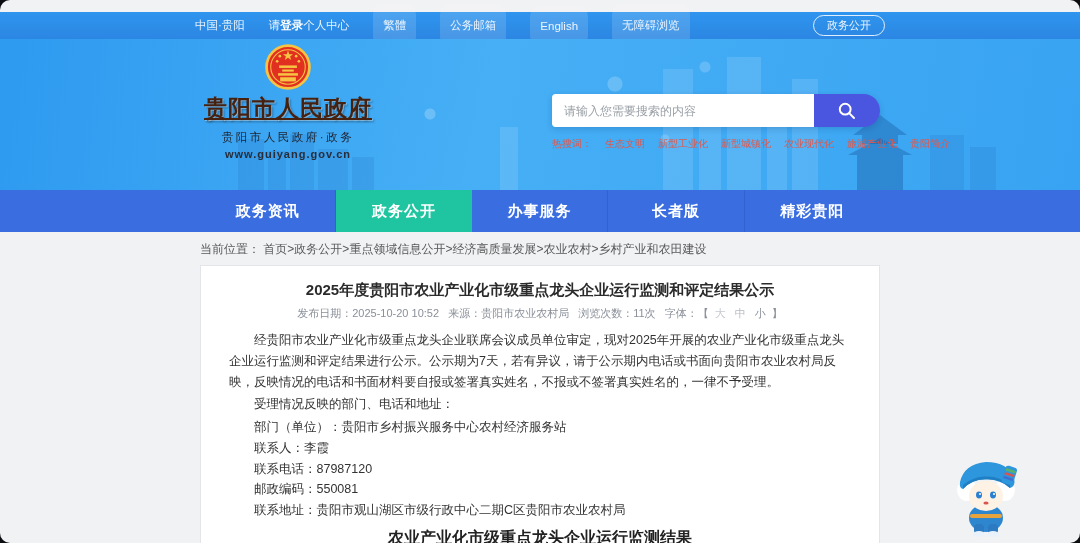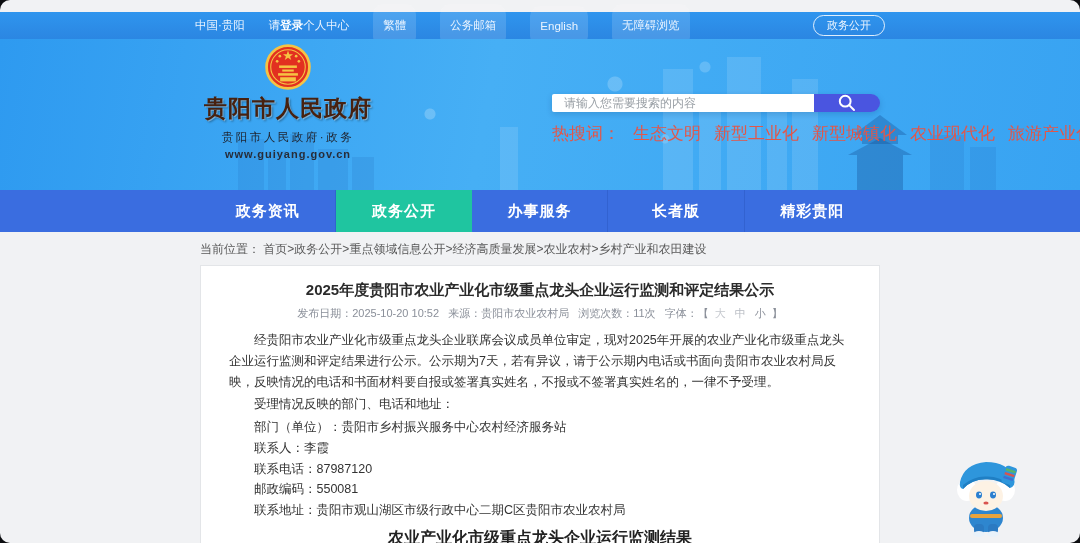--- a/index.html
+++ b/index.html
@@ -21,32 +21,32 @@
      background-image:
        radial-gradient(circle at 430px 75px, rgba(255,255,255,.22) 0 5px, transparent 6px),
        radial-gradient(circle at 615px 45px, rgba(255,255,255,.20) 0 7px, transparent 8px),
        radial-gradient(circle at 665px 100px, rgba(255,255,255,.16) 0 4px, transparent 5px),
        radial-gradient(circle at 705px 28px, rgba(255,255,255,.18) 0 5px, transparent 6px);}
   .city{position:absolute;left:0;top:0;width:1080px;height:151px;}
   .banner-inner{position:relative;width:680px;margin:0 auto;height:100%;}
   .logo-block{position:absolute;left:2px;top:5px;width:172px;text-align:center;}
   .emblem{display:block;margin:0 auto 3px;}
   .site-title{font-size:23px;font-weight:bold;color:#47210f;letter-spacing:1px;white-space:nowrap;
-              text-shadow:1px 1px 0 rgba(255,255,255,.35),2px 2px 2px rgba(0,0,0,.3);}
+              text-shadow:1px 1px 0 rgba(255,255,255,.35),2px 2px 2px rgba(0,0,0,.3);text-decoration:underline;}
   .site-subtitle{margin-top:6px;font-size:11.5px;font-weight:normal;color:#1f2430;letter-spacing:2.5px;white-space:nowrap;}
   .site-url{margin-top:3px;font-size:11px;font-weight:bold;color:#272c38;letter-spacing:1px;}
   .search-block{position:absolute;right:0;top:55px;width:328px;}
-  .search-row{display:flex;height:18px;border-radius:4px 18px 18px 4px;overflow:hidden;
+  .search-row{display:flex;height:33px;border-radius:4px 18px 18px 4px;overflow:hidden;
               box-shadow:0 2px 6px rgba(0,40,90,.18);}
   .search-row input{flex:1;border:0;outline:none;padding:0 12px;font-size:12px;color:#333;
                     font-family:inherit;background:#fff;}
   .search-row input::placeholder{color:#9aa0a6;}
   .search-btn{width:66px;border:0;background:#4a55e0;display:flex;align-items:center;
               justify-content:center;cursor:pointer;}
-  .hotwords{margin-top:10px;display:flex;gap:13px;font-size:17px;color:#e2574a;white-space:nowrap;}
+  .hotwords{margin-top:10px;display:flex;gap:13px;font-size:10px;color:#e2574a;white-space:nowrap;}
   .hotwords a{color:#e2574a;text-decoration:none;cursor:pointer;}
   
   .nav{height:42px;background:#3a6de0;}
   .nav-inner{width:680px;margin:0 auto;display:flex;height:100%;}
   .nav-item{flex:1;display:flex;align-items:center;justify-content:center;color:#fff;
             font-size:15px;font-weight:bold;letter-spacing:1px;cursor:pointer;
             border-right:1px solid rgba(25,60,150,.22);}
   .nav-item:last-child{border-right:none;}
   .nav-item.active{background:#1fc5a0;border-right:none;}
   

